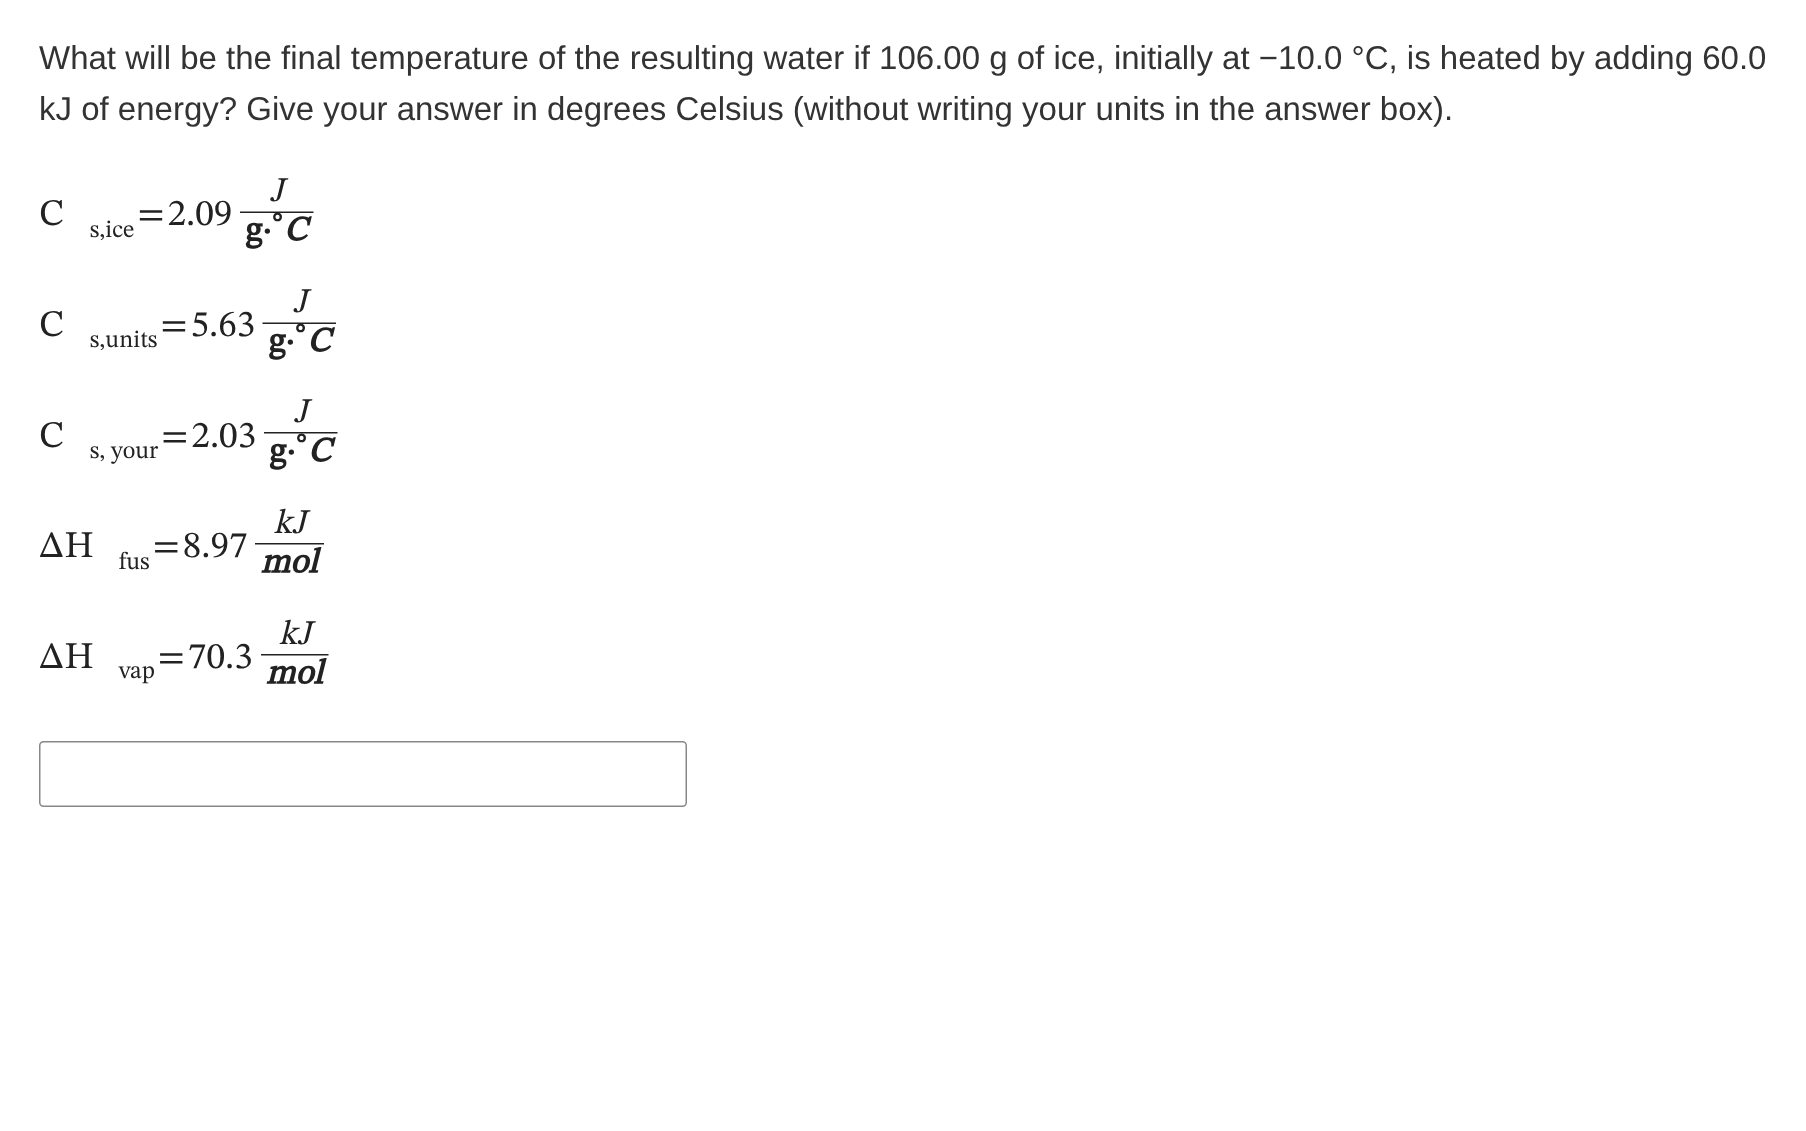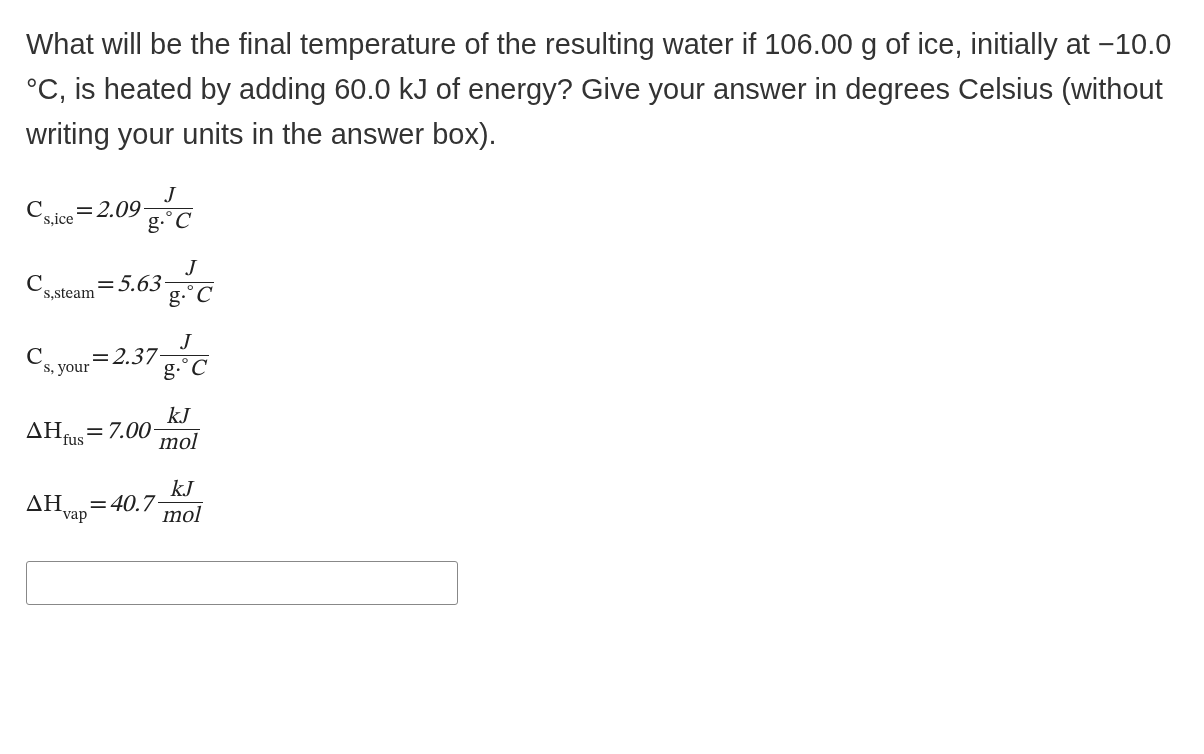--- a/index.html
+++ b/index.html
@@ -5,21 +5,21 @@
   body {
     margin: 0;
     padding: 22px 26px;
     font-family: -apple-system, BlinkMacSystemFont, 'Segoe UI', 'Helvetica Neue', Arial, sans-serif;
     color: #2e2e2e;
     background: #fff;
     width: 1204px;
     box-sizing: border-box;
   }
   .question {
-    font-size: 29px;
+    font-size: 22px;
     line-height: 1.55;
     margin-bottom: 28px;
     color: #333;
   }
   .equations {
     display: flex;
     flex-direction: column;
     gap: 22px;
     margin-bottom: 30px;
   }
@@ -34,26 +34,25 @@
     display: inline-flex;
     align-items: baseline;
   }
   .main {
     font-style: normal;
   }
   .sub {
     font-size: 0.65em;
     position: relative;
     top: 0.45em;
-    margin-left: 1px;
+    margin-left: 17px;
     margin-right: 2px;
   }
   .val {
     margin: 0 2px 0 2px;
-    font-style: italic;
   }
   .frac {
     display: inline-flex;
     flex-direction: column;
     align-items: center;
     vertical-align: middle;
     margin-left: 3px;
     font-style: italic;
     position: relative;
     top: -1px;
@@ -61,20 +60,21 @@
   .frac .num {
     font-size: 0.92em;
     padding: 0 4px;
     line-height: 1.05;
   }
   .frac .den {
     font-size: 0.92em;
     border-top: 1.3px solid #222;
     padding: 0 4px;
     line-height: 1.15;
+    font-weight: bold;
   }
   .upright {
     font-style: normal;
   }
   .answer-box {
     width: 432px;
     height: 44px;
     border: 1px solid #888;
     border-radius: 3px;
     background: #fff;
@@ -107,63 +107,63 @@
     <span class="val">2.09</span>
     <span class="frac">
       <span class="num">J</span>
       <span class="den"><span class="upright">g·</span><span class="degree upright">°</span><span>C</span></span>
     </span>
   </div>
 
   <div class="eq">
     <span class="sym">
       <span class="main">C</span>
-      <span class="sub">s,steam</span>
+      <span class="sub">s,units</span>
     </span>
     <span>=</span>
     <span class="val">5.63</span>
     <span class="frac">
       <span class="num">J</span>
       <span class="den"><span class="upright">g·</span><span class="degree upright">°</span><span>C</span></span>
     </span>
   </div>
 
   <div class="eq">
     <span class="sym">
       <span class="main">C</span>
       <span class="sub">s, your</span>
     </span>
     <span>=</span>
-    <span class="val">2.37</span>
+    <span class="val">2.03</span>
     <span class="frac">
       <span class="num">J</span>
       <span class="den"><span class="upright">g·</span><span class="degree upright">°</span><span>C</span></span>
     </span>
   </div>
 
   <div class="eq">
     <span class="sym">
       <span class="main upright">ΔH</span>
       <span class="sub">fus</span>
     </span>
     <span>=</span>
-    <span class="val">7.00</span>
+    <span class="val">8.97</span>
     <span class="frac">
       <span class="num">kJ</span>
       <span class="den">mol</span>
     </span>
   </div>
 
   <div class="eq">
     <span class="sym">
       <span class="main upright">ΔH</span>
       <span class="sub">vap</span>
     </span>
     <span>=</span>
-    <span class="val">40.7</span>
+    <span class="val">70.3</span>
     <span class="frac">
       <span class="num">kJ</span>
       <span class="den">mol</span>
     </span>
   </div>
 
 </div>
 
 <input type="text" class="answer-box" value="" style="">
 

